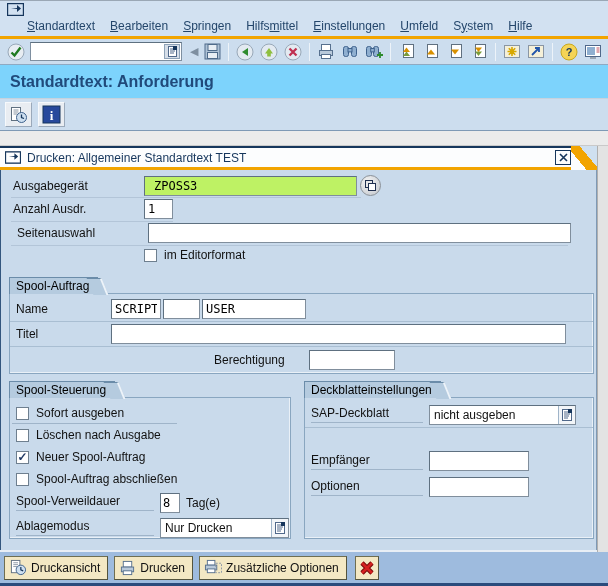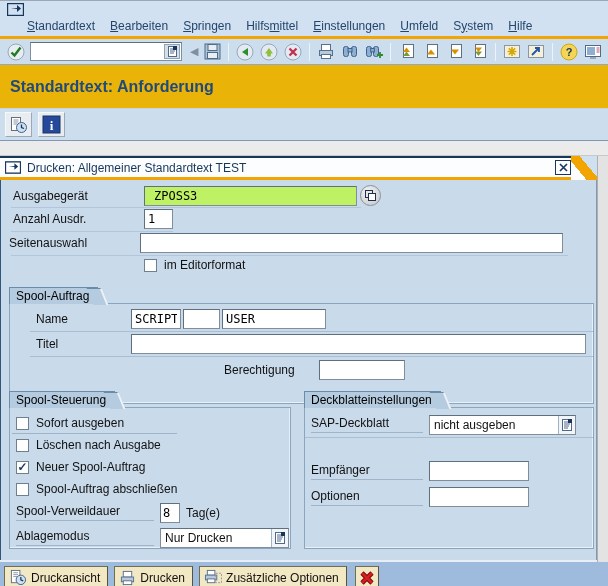--- a/index.html
+++ b/index.html
@@ -13,21 +13,21 @@
   .menu-item { color:#24466B; cursor:default; white-space:nowrap; }
   .menu-item u { text-decoration:underline; }
   .orange-rule { height:3px; background:#F2A400; }
   .toolbar { height:26px; background:#CCDDEE; border-bottom:1px solid #8FA9C2; display:flex; align-items:center; padding-left:4px; }
   .tbtn { width:24px; height:22px; display:flex; align-items:center; justify-content:center; flex:0 0 auto; }
   .tsep { width:1px; height:18px; background:#8FA3B8; border-right:1px solid #EDF3F9; margin:0 4px; flex:0 0 auto; }
   .cmd-field { width:152px; height:19px; background:#fff; border:1px solid #7E8FA0; border-top-color:#5E7080; margin:0 6px 0 2px; display:flex; align-items:center; justify-content:flex-end; }
   .cmd-dd { width:16px; height:15px; margin-right:1px; background:#D6DEE8; border:1px solid #8FA3B8; display:flex; align-items:center; justify-content:center; }
   .collapse-tri { color:#7E8FA0; font-size:11px; margin:0 2px; }
 
-  .page-titlebar { height:44px; background:#eab308; border-bottom:1px solid #C6D2DE; display:flex; align-items:center; padding-left:10px; }
+  .page-titlebar { height:34px; background:#7dd3fc; border-bottom:1px solid #C6D2DE; display:flex; align-items:center; padding-left:10px; }
   .page-titlebar h1 { font-size:16px; font-weight:bold; color:#204A7B; }
   .app-toolbar { height:32px; background:#CCDDEE; border-bottom:1px solid #7E99B5; display:flex; align-items:center; gap:6px; padding-left:5px; }
   .abtn { width:27px; height:25px; background:#E9EDF2; border:1px solid #9AA9BA; border-top-color:#F6F9FC; border-left-color:#F6F9FC; display:flex; align-items:center; justify-content:center; }
   .disabled-strip { height:15px; background:#EBEBEB; border-bottom:1px solid #C9C9C9; }
 
   
   .dialog { position:relative; }
   .dlg-titlebar { position:relative; width:597px; height:24px; background:#FCFDFE; border-top:2px solid #16365C; border-bottom:3px solid #F2A400; display:flex; align-items:center; padding-left:5px; }
   .dlg-title-text { color:#16365C; margin-left:6px; }
   .dlg-close { position:absolute; right:26px; top:2px; width:16px; height:15px; border:1px solid #16365C; background:#FCFDFE; display:flex; align-items:center; justify-content:center; }
@@ -272,33 +272,33 @@
       </div>
       <div class="row-line" style="top:27px; left:10px; width:350px;"></div>
 
       <div class="frow" style="top:29px; left:0;">
         <span class="flabel" style="margin-left:12px; width:131px;">Anzahl Ausdr.</span>
         <input class="txt" style="width: 29px;" value="1">
       </div>
       <div class="row-line" style="top:51px; left:10px; width:162px;"></div>
 
       <div class="frow" style="top:53px; left:0;">
-        <span class="flabel" style="margin-left:8px; width:131px;">Seitenauswahl</span>
+        <span class="flabel" style="margin-left:16px; width:131px;">Seitenauswahl</span>
         <input class="txt" style="width: 423px;" value="">
       </div>
       <div class="row-line" style="top:75px; left:10px; width:557px;"></div>
 
       <div class="frow" style="top:78px; left:143px;">
         <span class="cb"></span>
         <span class="cb-label">im Editorformat</span>
       </div>
 
       <div class="group" style="left:8px; top:107px; width:585px;">
         <span class="gtab">Spool-Auftrag</span>
-        <div class="gbox" style="height:101px; padding-top:3px;padding-left:20px;">
+        <div class="gbox" style="height:81px; padding-top:3px;">
           <div class="grow gsep" style="height:25px;">
             <span class="flabel" style="width:95px;">Name</span>
             <input class="txt mono" style="width: 50px;" value="SCRIPT">
             <input class="txt mono" style="width: 37px; margin-left: 2px;" value="">
             <input class="txt mono" style="width: 104px; margin-left: 2px;" value="USER">
           </div>
           <div class="grow gsep" style="height:25px;">
             <span class="flabel" style="width:95px;">Titel</span>
             <input class="txt" style="width: 455px;" value="">
           </div>

